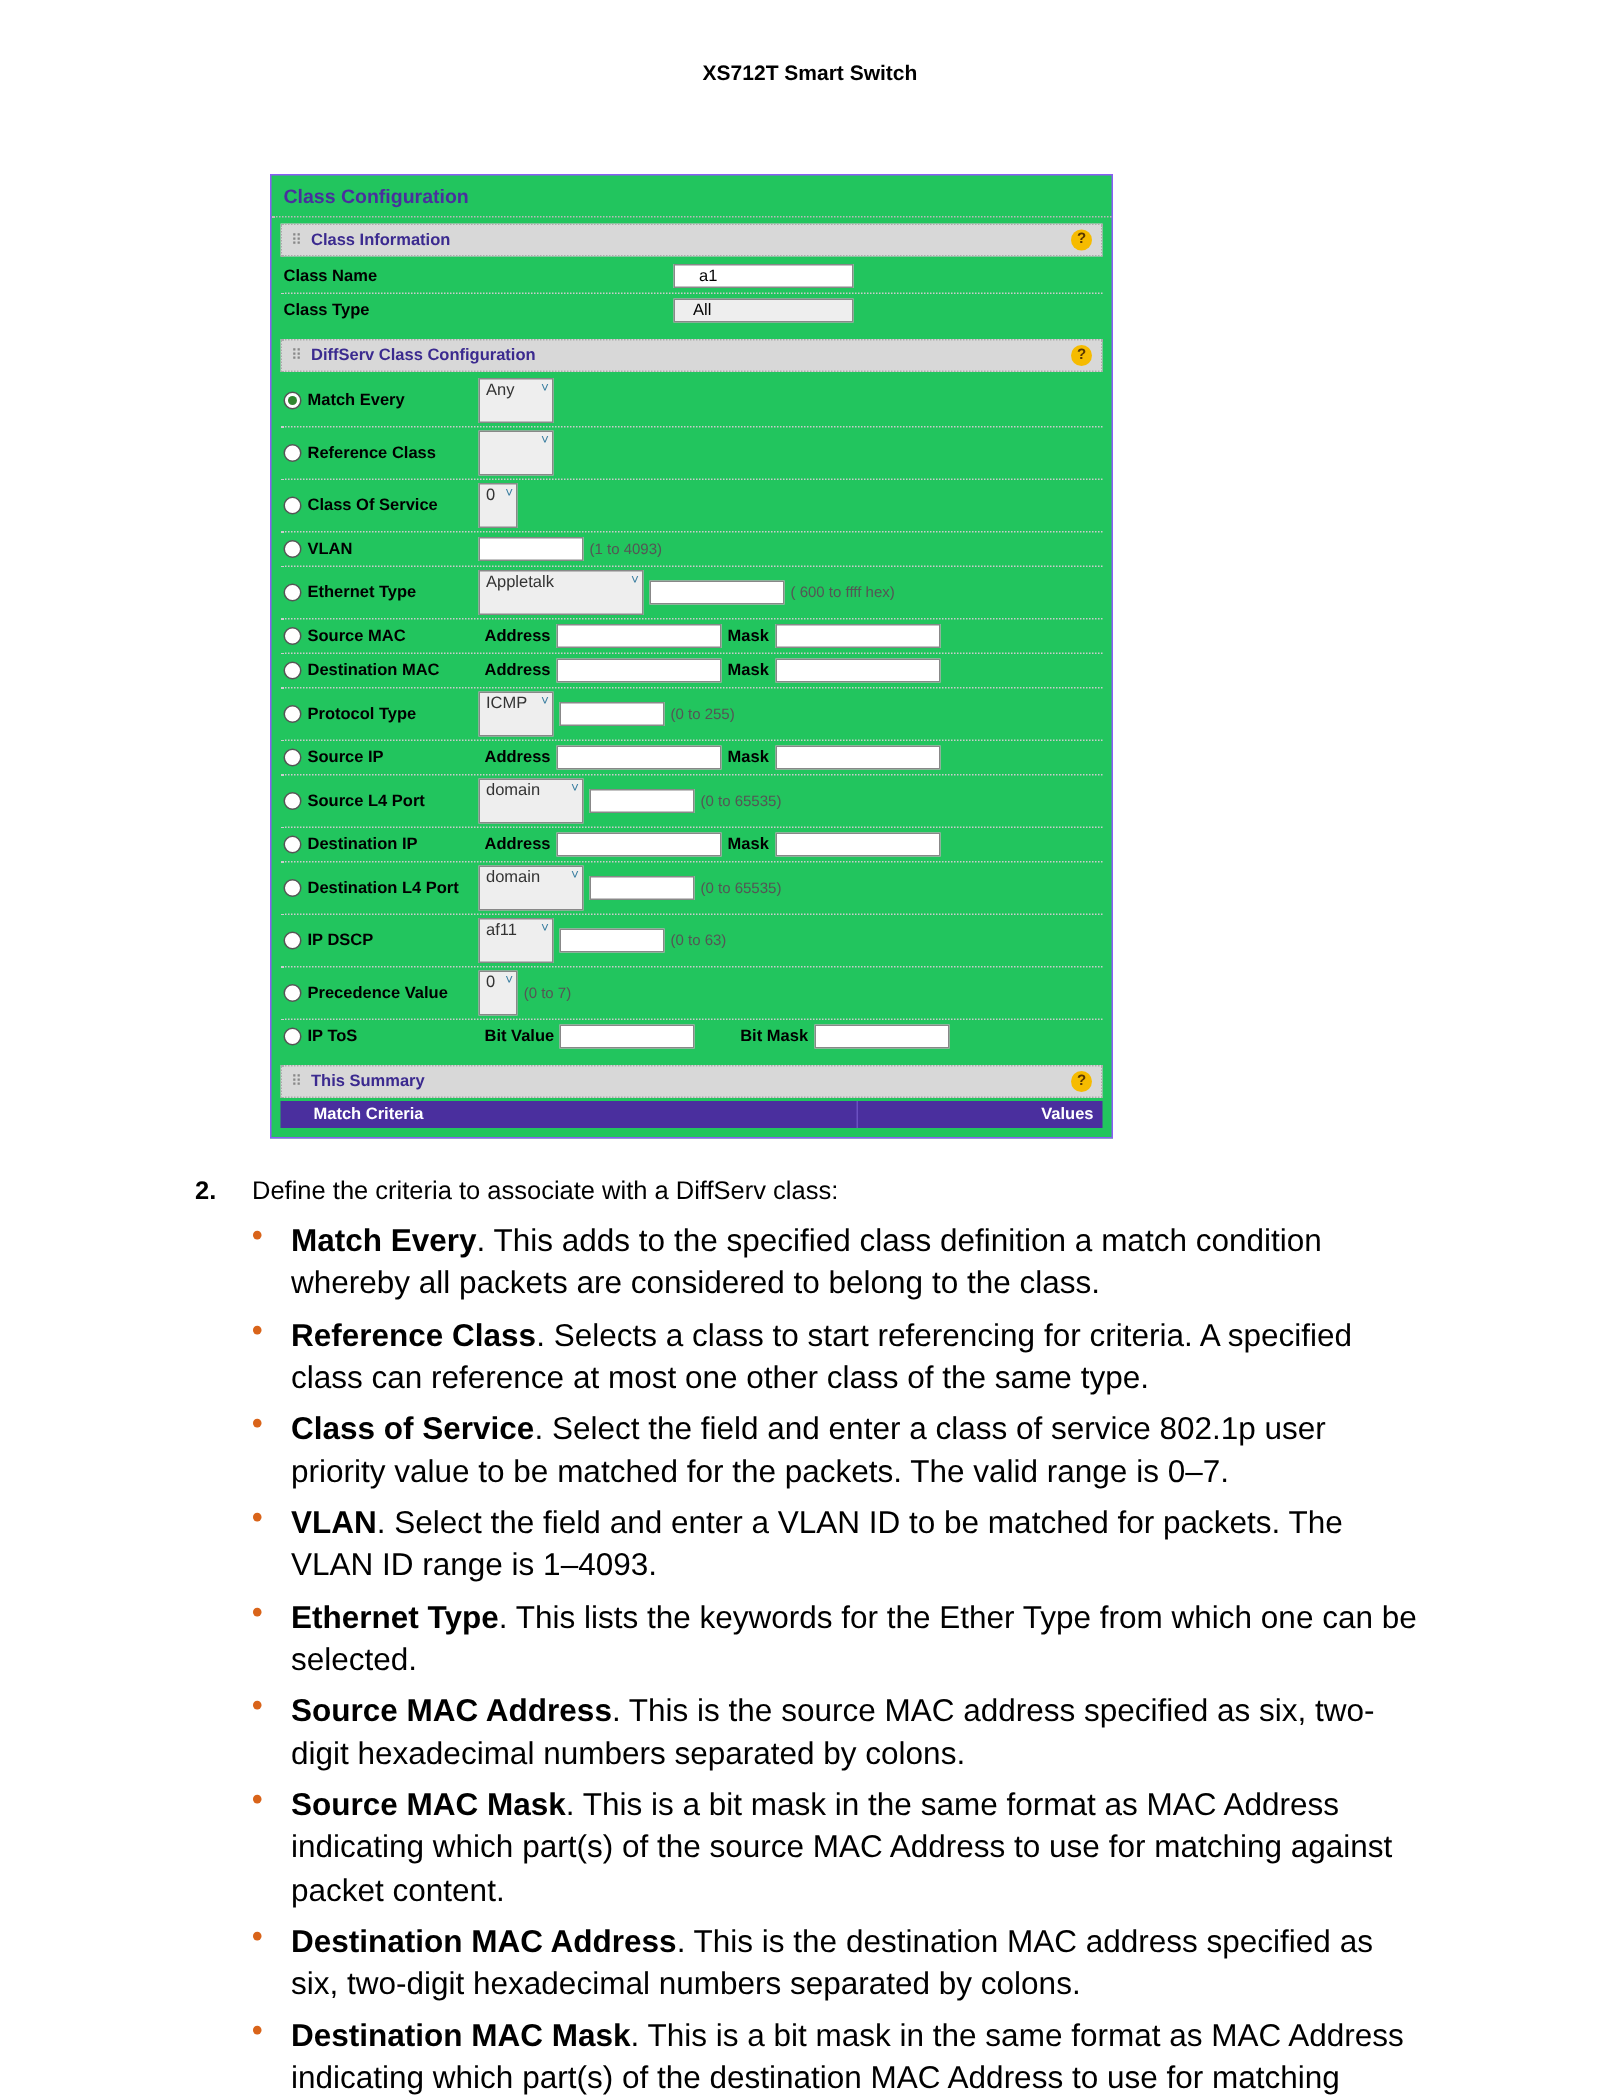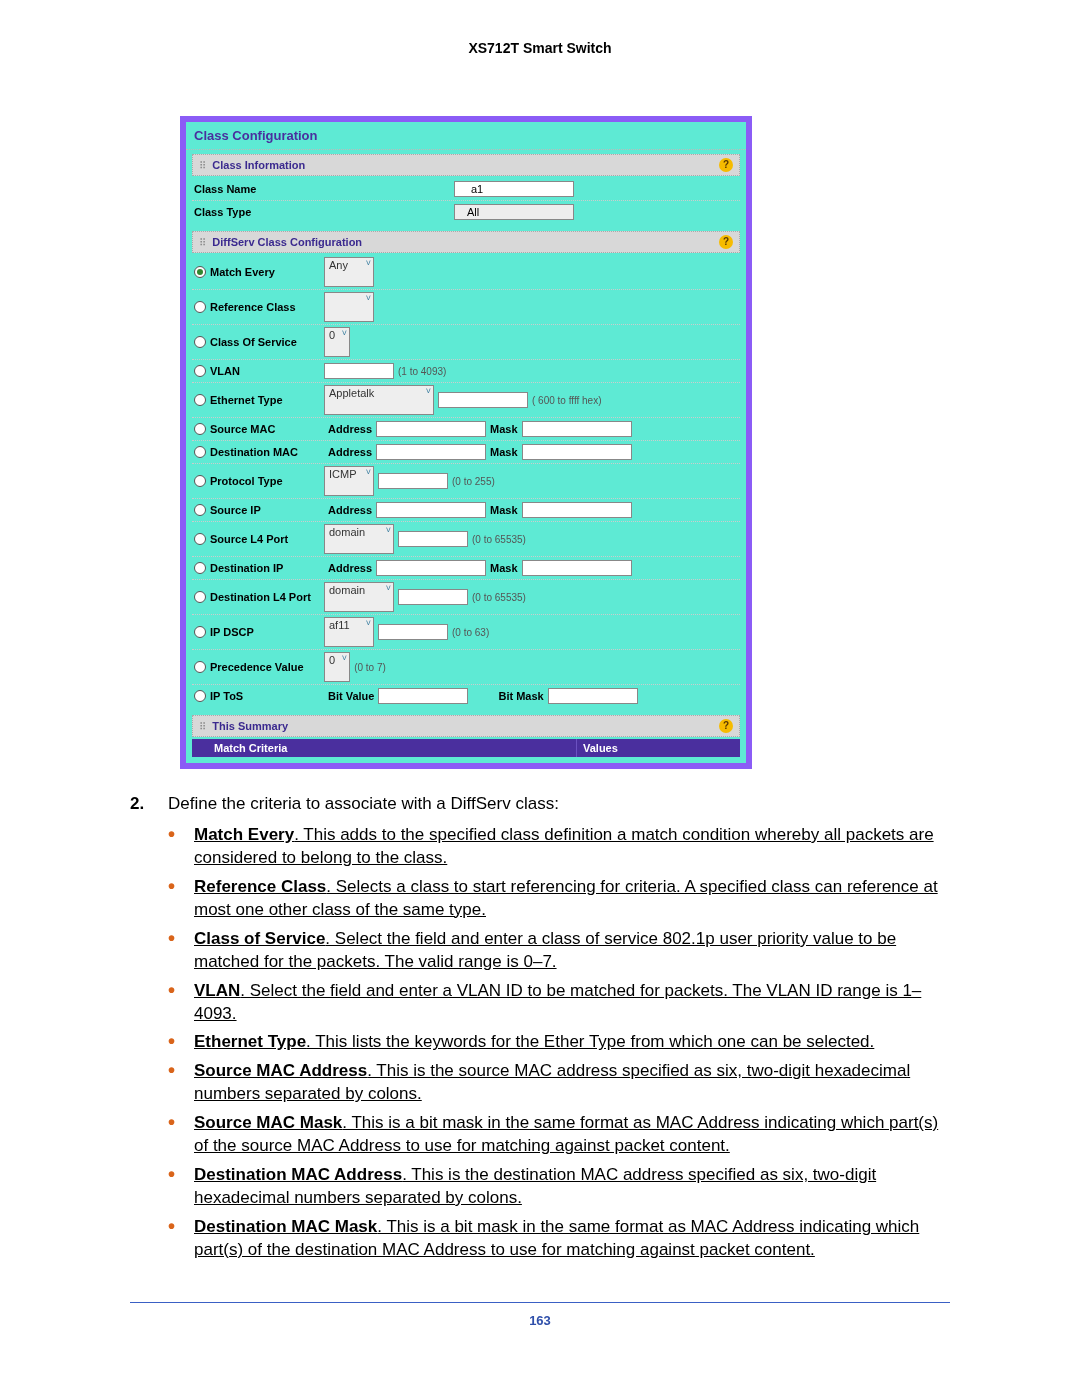--- a/index.html
+++ b/index.html
@@ -20,23 +20,23 @@
     font-weight:bold;
     font-size:14px;
     text-align:center;
     margin-bottom:60px;
   }
   .shot-wrap{
     margin-left:50px;
   }
   .shot{
     width:560px;
-    border:6px solid #8b5cf6;
+    border:1px solid #8b5cf6;
     font-size:11px;
-    background:#5eead4;
+    background:#22c55e;
   }
   .panel-title{
     color:#4a2f9e;
     font-weight:bold;
     font-size:13px;
     padding:6px 8px;
     border-bottom:1px dotted #bbb;
   }
   .section-bar{
     display:flex;
@@ -104,41 +104,40 @@
     box-sizing:border-box;
   }
   .w50{width:50px;} .w70{width:70px;} .w90{width:90px;} .w110{width:110px;} .w120{width:120px;}
   .sublbl{font-weight:bold;font-size:11px;margin:0 4px;}
   .hint{color:#555;font-size:10px;margin-left:4px;text-align:right;}
   .purplebar{
     background:#4a2f9e;color:#fff;font-weight:bold;font-size:11px;
     margin:0 6px 6px 6px;display:flex;
   }
   .purplebar .c1{width:340px;padding:3px 22px;border-right:1px solid #6b51c1;}
-  .purplebar .c2{flex:1;padding:3px 6px;}
+  .purplebar .c2{flex:1;padding:3px 6px;text-align:right;}
   
   .step{
     display:flex;
     margin:24px 0 8px 0;
     font-size:17px;
     line-height:1.35;
   }
   .step-num{font-weight:bold;width:38px;flex:none;}
   ul.bullets{
     list-style:none;
     margin:0 0 0 38px;
     padding:0;
   }
   ul.bullets li{
     position:relative;
     padding-left:26px;
-    font-size:17px;
+    font-size:21px;
     line-height:1.35;
     margin:6px 0;
-    text-decoration:underline;
   }
   ul.bullets li::before{
     content:"•";
     position:absolute;left:0;top:0;
     color:#d9641a;font-weight:bold;font-size:20px;line-height:1;
   }
   .b{font-weight:bold;}
   hr.footrule{
     border:none;border-top:1px solid #3a60c4;
     margin:40px 0 10px 0;

